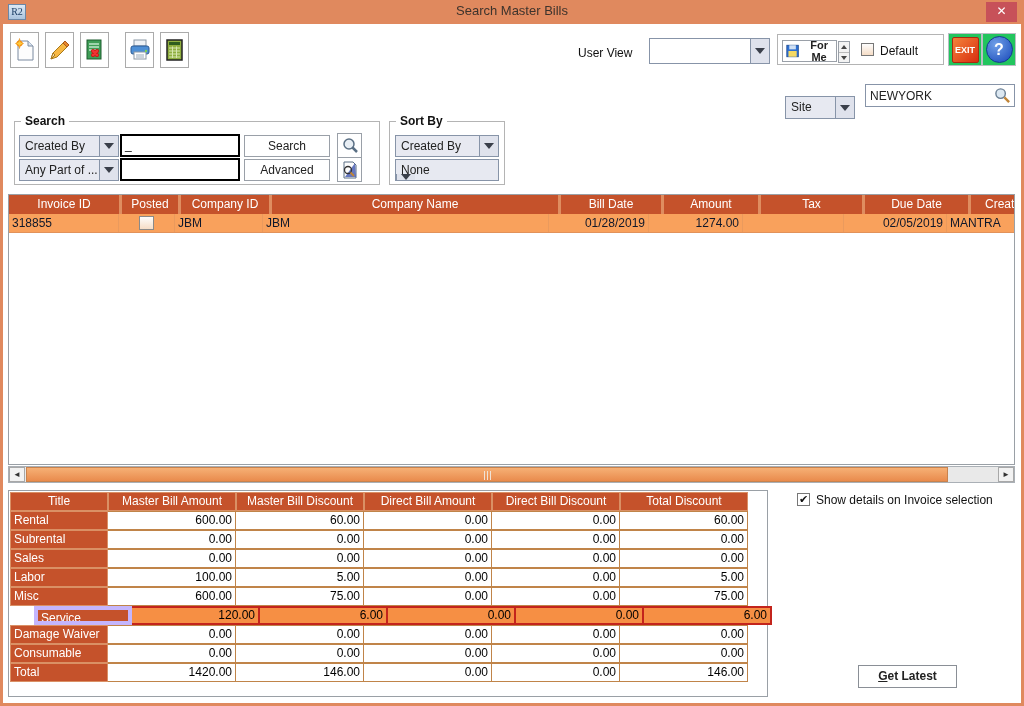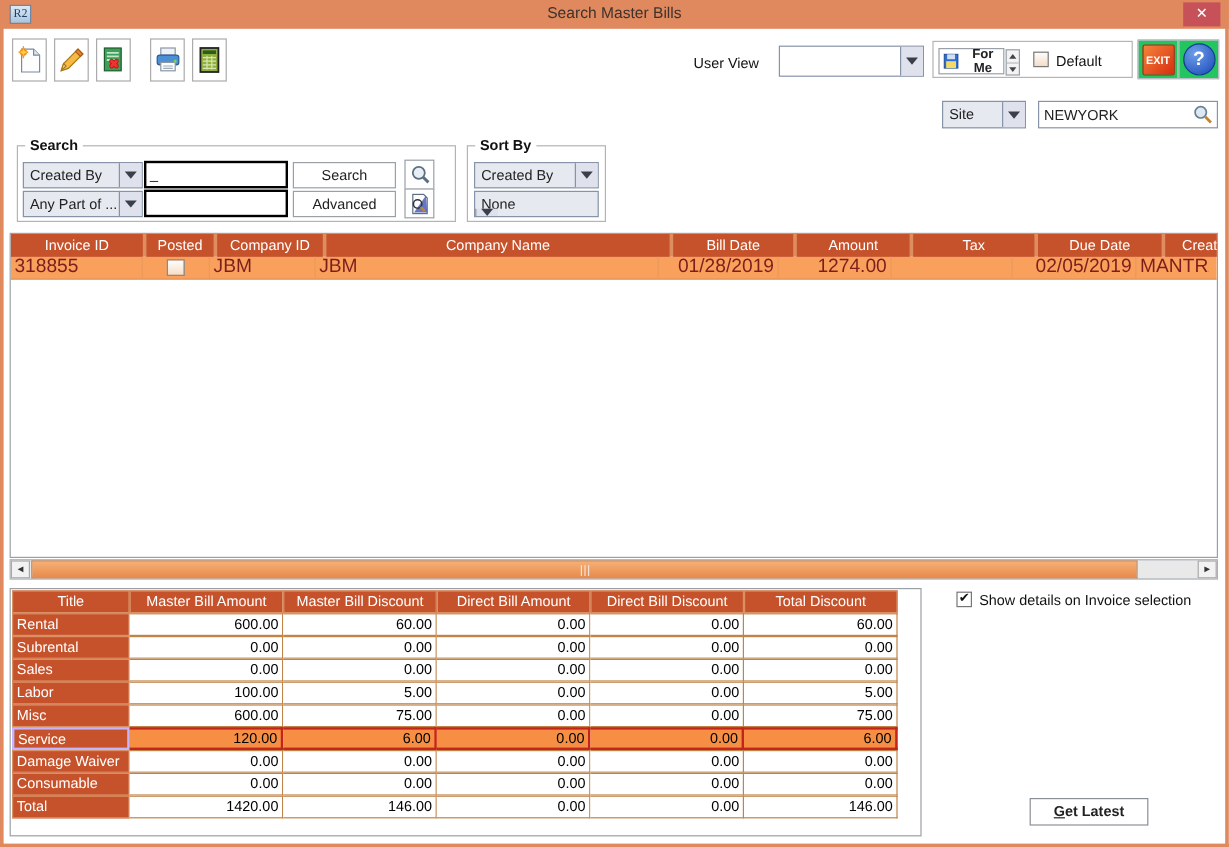--- a/index.html
+++ b/index.html
@@ -22,41 +22,41 @@
   .iconbtn { position:absolute; width:25px; height:25px; background:#fff; border:1px solid #9aa0a8; display:flex; align-items:center; justify-content:center; }
   
   .group { position:absolute; border:1px solid #b4b4b4; }
   .group > .glabel { position:absolute; top:-8px; left:6px; background:#fff; padding:0 4px; font-size:12px; font-weight:bold; color:#111; }
   .tinput { position:absolute; background:#fff; border:2px solid #000; font-size:12px; padding:2px 3px; color:#111; }
   
   .grid { position:absolute; left:8px; top:194px; width:1007px; height:271px; border:1px solid #9aa0a6; background:#fff; overflow:hidden; }
   .ghead { display:flex; background:#DF8D60; height:19px; }
   .ghead .hc { background:#C5522B; color:#fff; font-size:12px; text-align:center; line-height:18px; margin-right:3px; overflow:hidden; white-space:nowrap; flex:none; }
   .grow { display:flex; background:#F9A15C; height:19px; border-bottom:1px solid #e2925a; }
-  .grow .gc { font-size:16px; color:#7f1d1d; line-height:18px; padding:0 3px; border-right:1px solid #ea9a5d; overflow:hidden; white-space:nowrap; flex:none; }
+  .grow .gc { font-size:12px; color:#0f172a; line-height:18px; padding:0 3px; border-right:1px solid #ea9a5d; overflow:hidden; white-space:nowrap; flex:none; }
   .r { text-align:right; } .c { text-align:center; }
   .pchk { width:15px; height:14px; margin:2px auto; background:linear-gradient(#fdfdfd,#f6ddc6); border:1px solid #8a8a8a; }
   
   .hscroll { position:absolute; left:8px; top:466px; width:1007px; height:17px; background:#e9e9e9; border:1px solid #aab0b6; }
   .sarrow { position:absolute; top:0; width:16px; height:15px; background:#f2f2f2; border:1px solid #a8a8a8; color:#333; font-size:8px; text-align:center; line-height:14px; }
   .thumb { position:absolute; left:17px; top:0; width:922px; height:15px; background:linear-gradient(#F6B075,#E98B4D); border:1px solid #c8824d; }
   .grip { position:absolute; left:50%; top:3px; width:1px; height:9px; background:#efe3d6; box-shadow:3px 0 #efe3d6,-3px 0 #efe3d6; }
   
   .dpanel { position:absolute; left:8px; top:490px; width:760px; height:207px; border:1px solid #9aa0a6; background:#fff; }
   .dtable { position:absolute; left:1px; top:1px; }
   .drow { display:flex; height:19px; }
   .dhc, .dtitle { background:#C5522B; color:#fff; font-size:12px; border:1px solid #DA9065; flex:none; overflow:hidden; white-space:nowrap; }
   .dhc { text-align:center; line-height:17px; }
   .dtitle { padding-left:3px; line-height:17px; }
   .w-title { width:98px; } .w-val { width:128px; }
   .dcell { background:#fff; color:#000000; font-size:12px; text-align:right; padding-right:3px; line-height:17px; border:1px solid #C08449; border-left:none; flex:none; overflow:hidden; }
   .drow .dcell:first-of-type { border-left:1px solid #C08449; }
   .drow.sel .dcell { background:#F68F44; border:2px solid #C3241C; border-left:none; line-height:15px; }
   .drow.sel .dcell:first-of-type { border-left:2px solid #C3241C; }
-  .drow.sel .dtitle { border:2px solid #c4b5fd; }
+  .drow.sel .dtitle { border:4px solid #c4b5fd;margin-left:24px; }
   
   .chk { position:absolute; width:13px; height:13px; background:#fff; border:1px solid #777; font-size:11px; line-height:11px; text-align:center; color:#111; }
   .lbl { position:absolute; font-size:12px; color:#111; white-space:nowrap; }
   .spin { position:absolute; left:838px; top:41px; width:12px; height:22px; border:1px solid #9aa0a8; background:#f3f3f3; }
   .spin .s { height:10px; display:flex; align-items:center; justify-content:center; }
   .spin .s + .s { border-top:1px solid #bbb; }
   .mini-tri { width:0; height:0; border-left:3px solid transparent; border-right:3px solid transparent; }
   .up { border-bottom:4px solid #444; } .dn { border-top:4px solid #444; }
   .exitbox { position:absolute; top:33px; width:34px; height:33px; border:1px solid #b9bec4; display:flex; align-items:center; justify-content:center; background:#22c55e; }
   .exitbtn { width:27px; height:26px; background:linear-gradient(135deg,#f4833b,#d82e10); border:1px solid #a82a10; color:#fff; font-size:9px; font-weight:bold; text-align:center; line-height:25px; border-radius:2px; }
@@ -149,21 +149,21 @@
 </div>
 <div class="chk" style="left:861px; top:43px; background:linear-gradient(#fdfdfd,#f6ddc6);"></div>
 <div class="lbl" style="left:880px; top:44px;">Default</div>
 <div class="exitbox" style="left:948px;">
   <div class="exitbtn">EXIT</div>
 </div>
 <div class="exitbox" style="left:982px;">
   <div class="helpbtn">?</div>
 </div>
 
-<div class="combo" style="left:785px; top:84px; width:70px; height:23px;">
+<div class="combo" style="left:785px; top:96px; width:70px; height:23px;">
   <div class="val">Site</div>
   <div class="arrow">
       <div class="tri-dn"></div>
     </div>
 </div>
 <div style="position:absolute; left:865px; top:84px; width:150px; height:23px; background:#fff; border:1px solid #8794A8; display:flex; align-items:center;">
   <span style="flex:1; font-size:12px; padding-left:4px; color:#222;">NEWYORK</span>
   <svg width="17" height="17" viewBox="0 0 18 18" style="margin-right:3px;">
     <circle cx="7" cy="7" r="5" fill="#dce8f2" stroke="#6a7f94" stroke-width="1.5"></circle>
     <line x1="11" y1="11" x2="16" y2="16" stroke="#c08436" stroke-width="2.5"></line>

